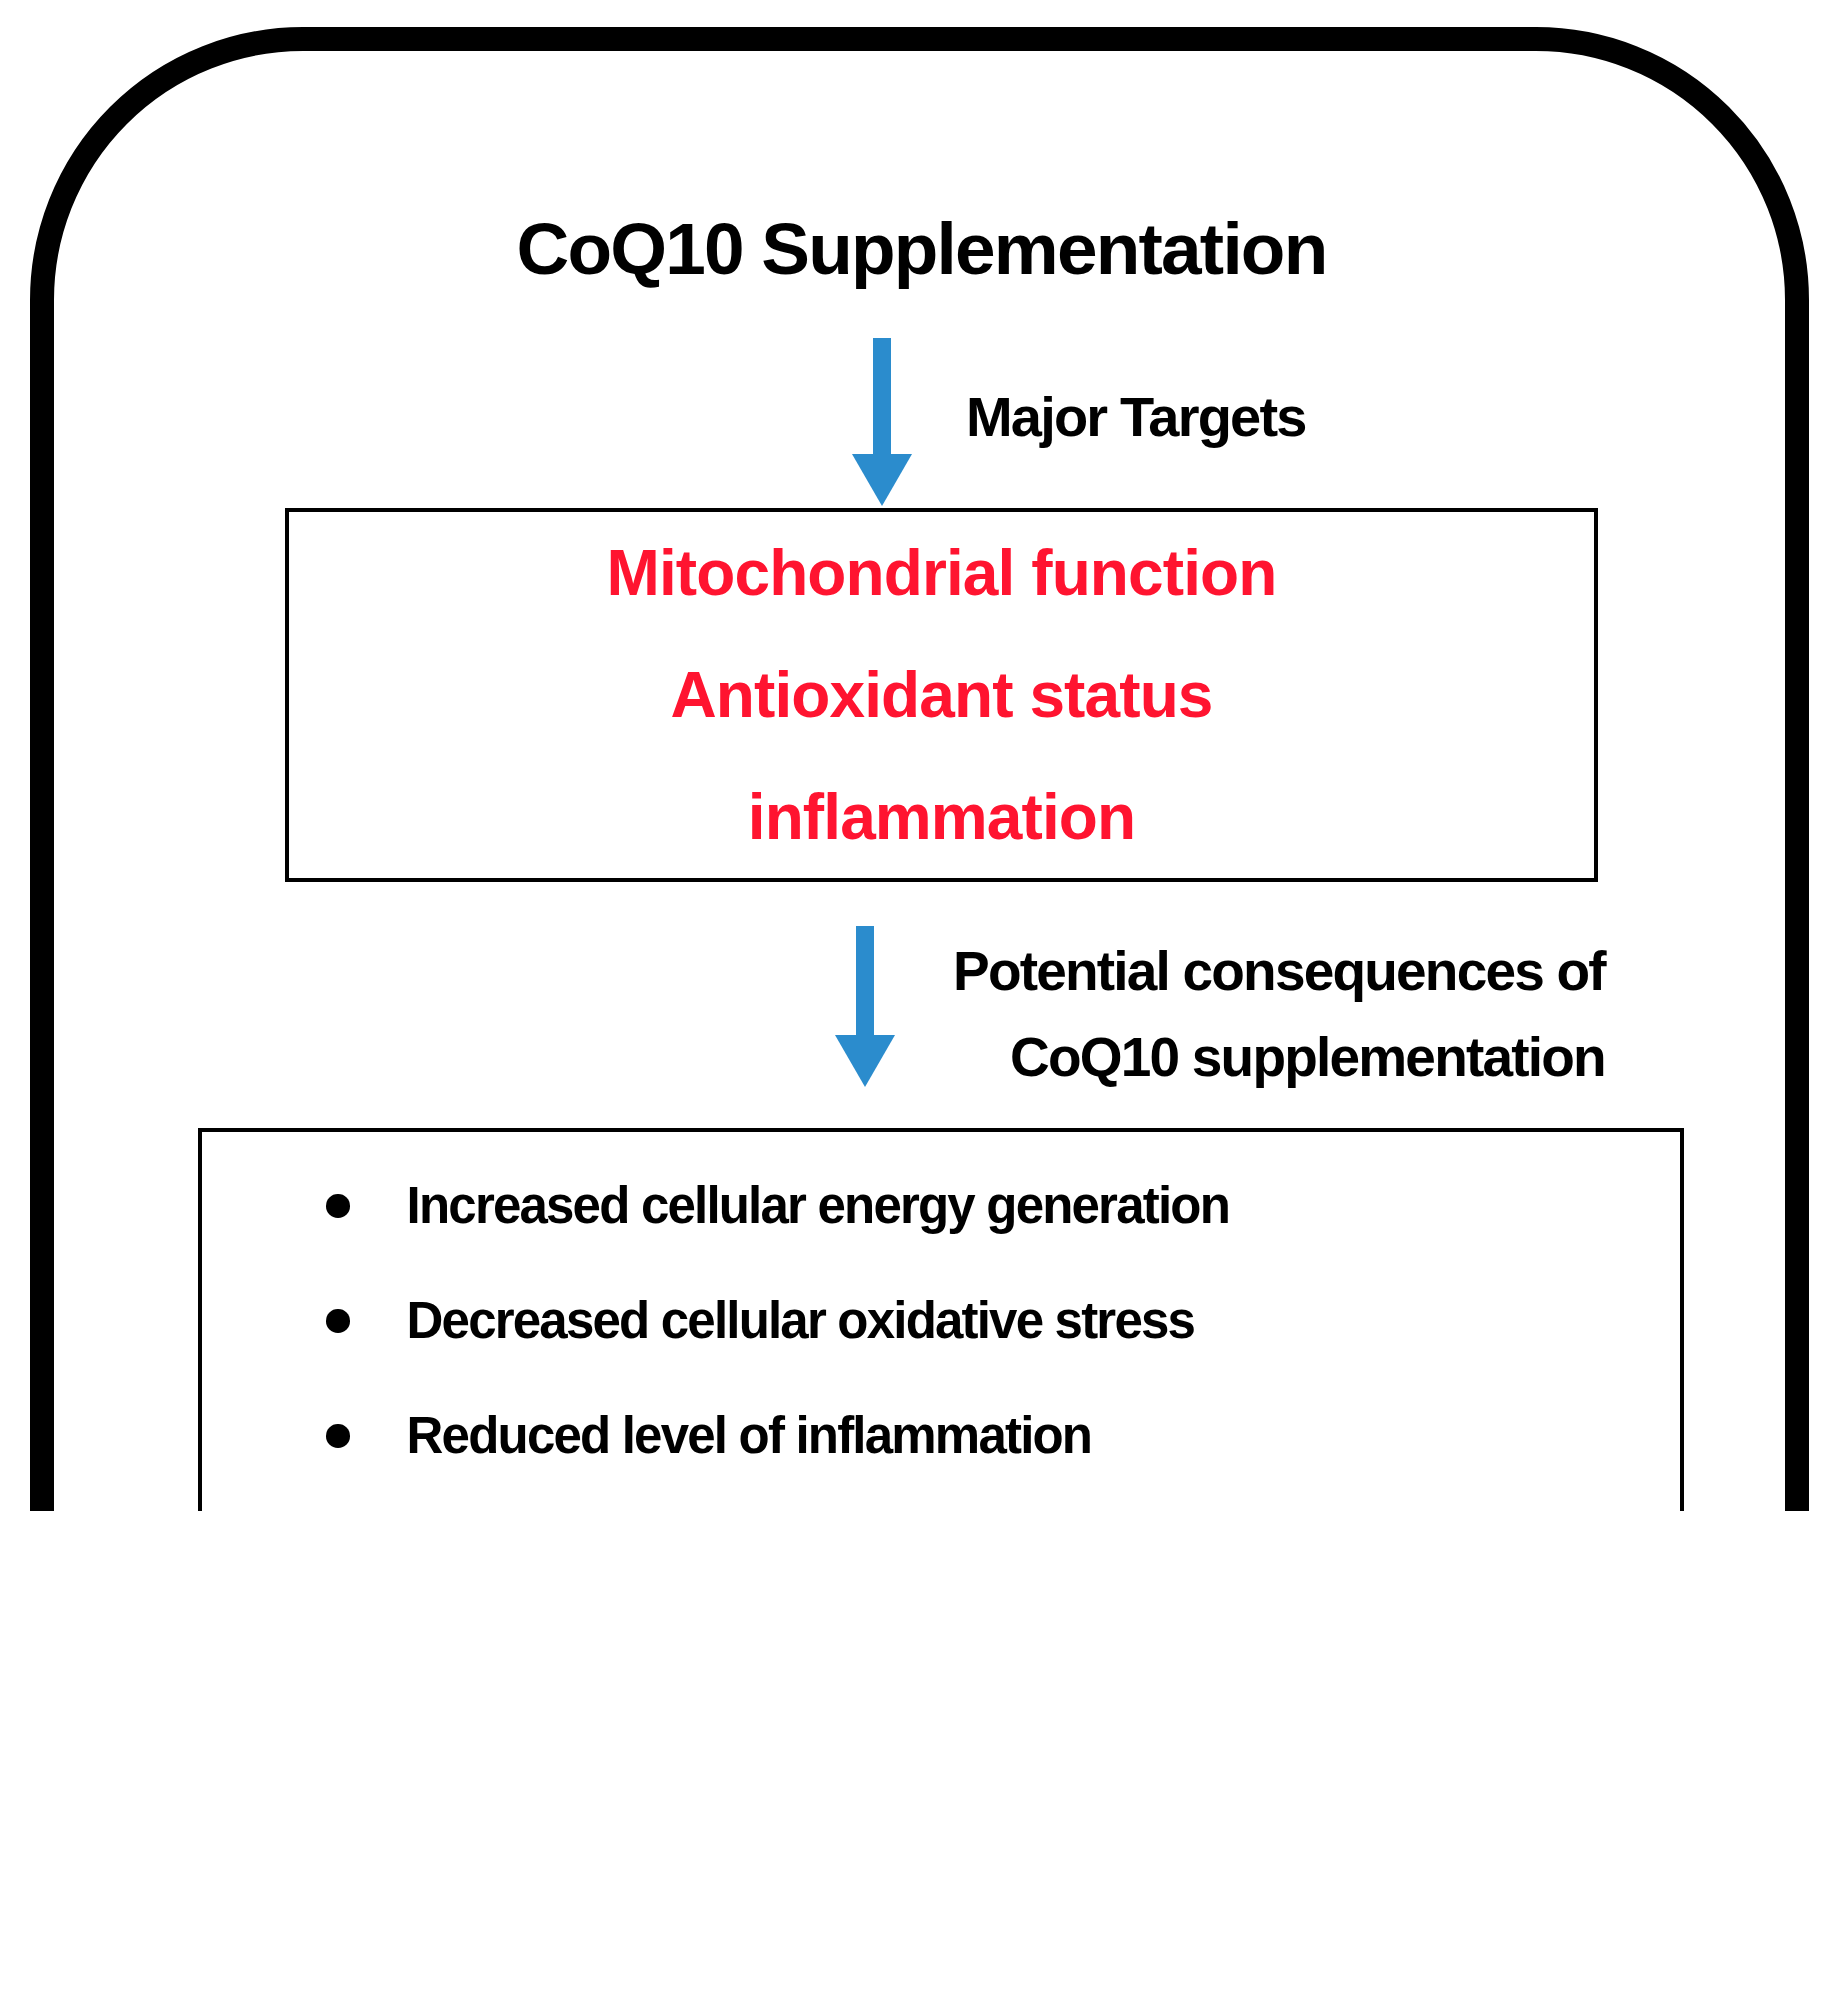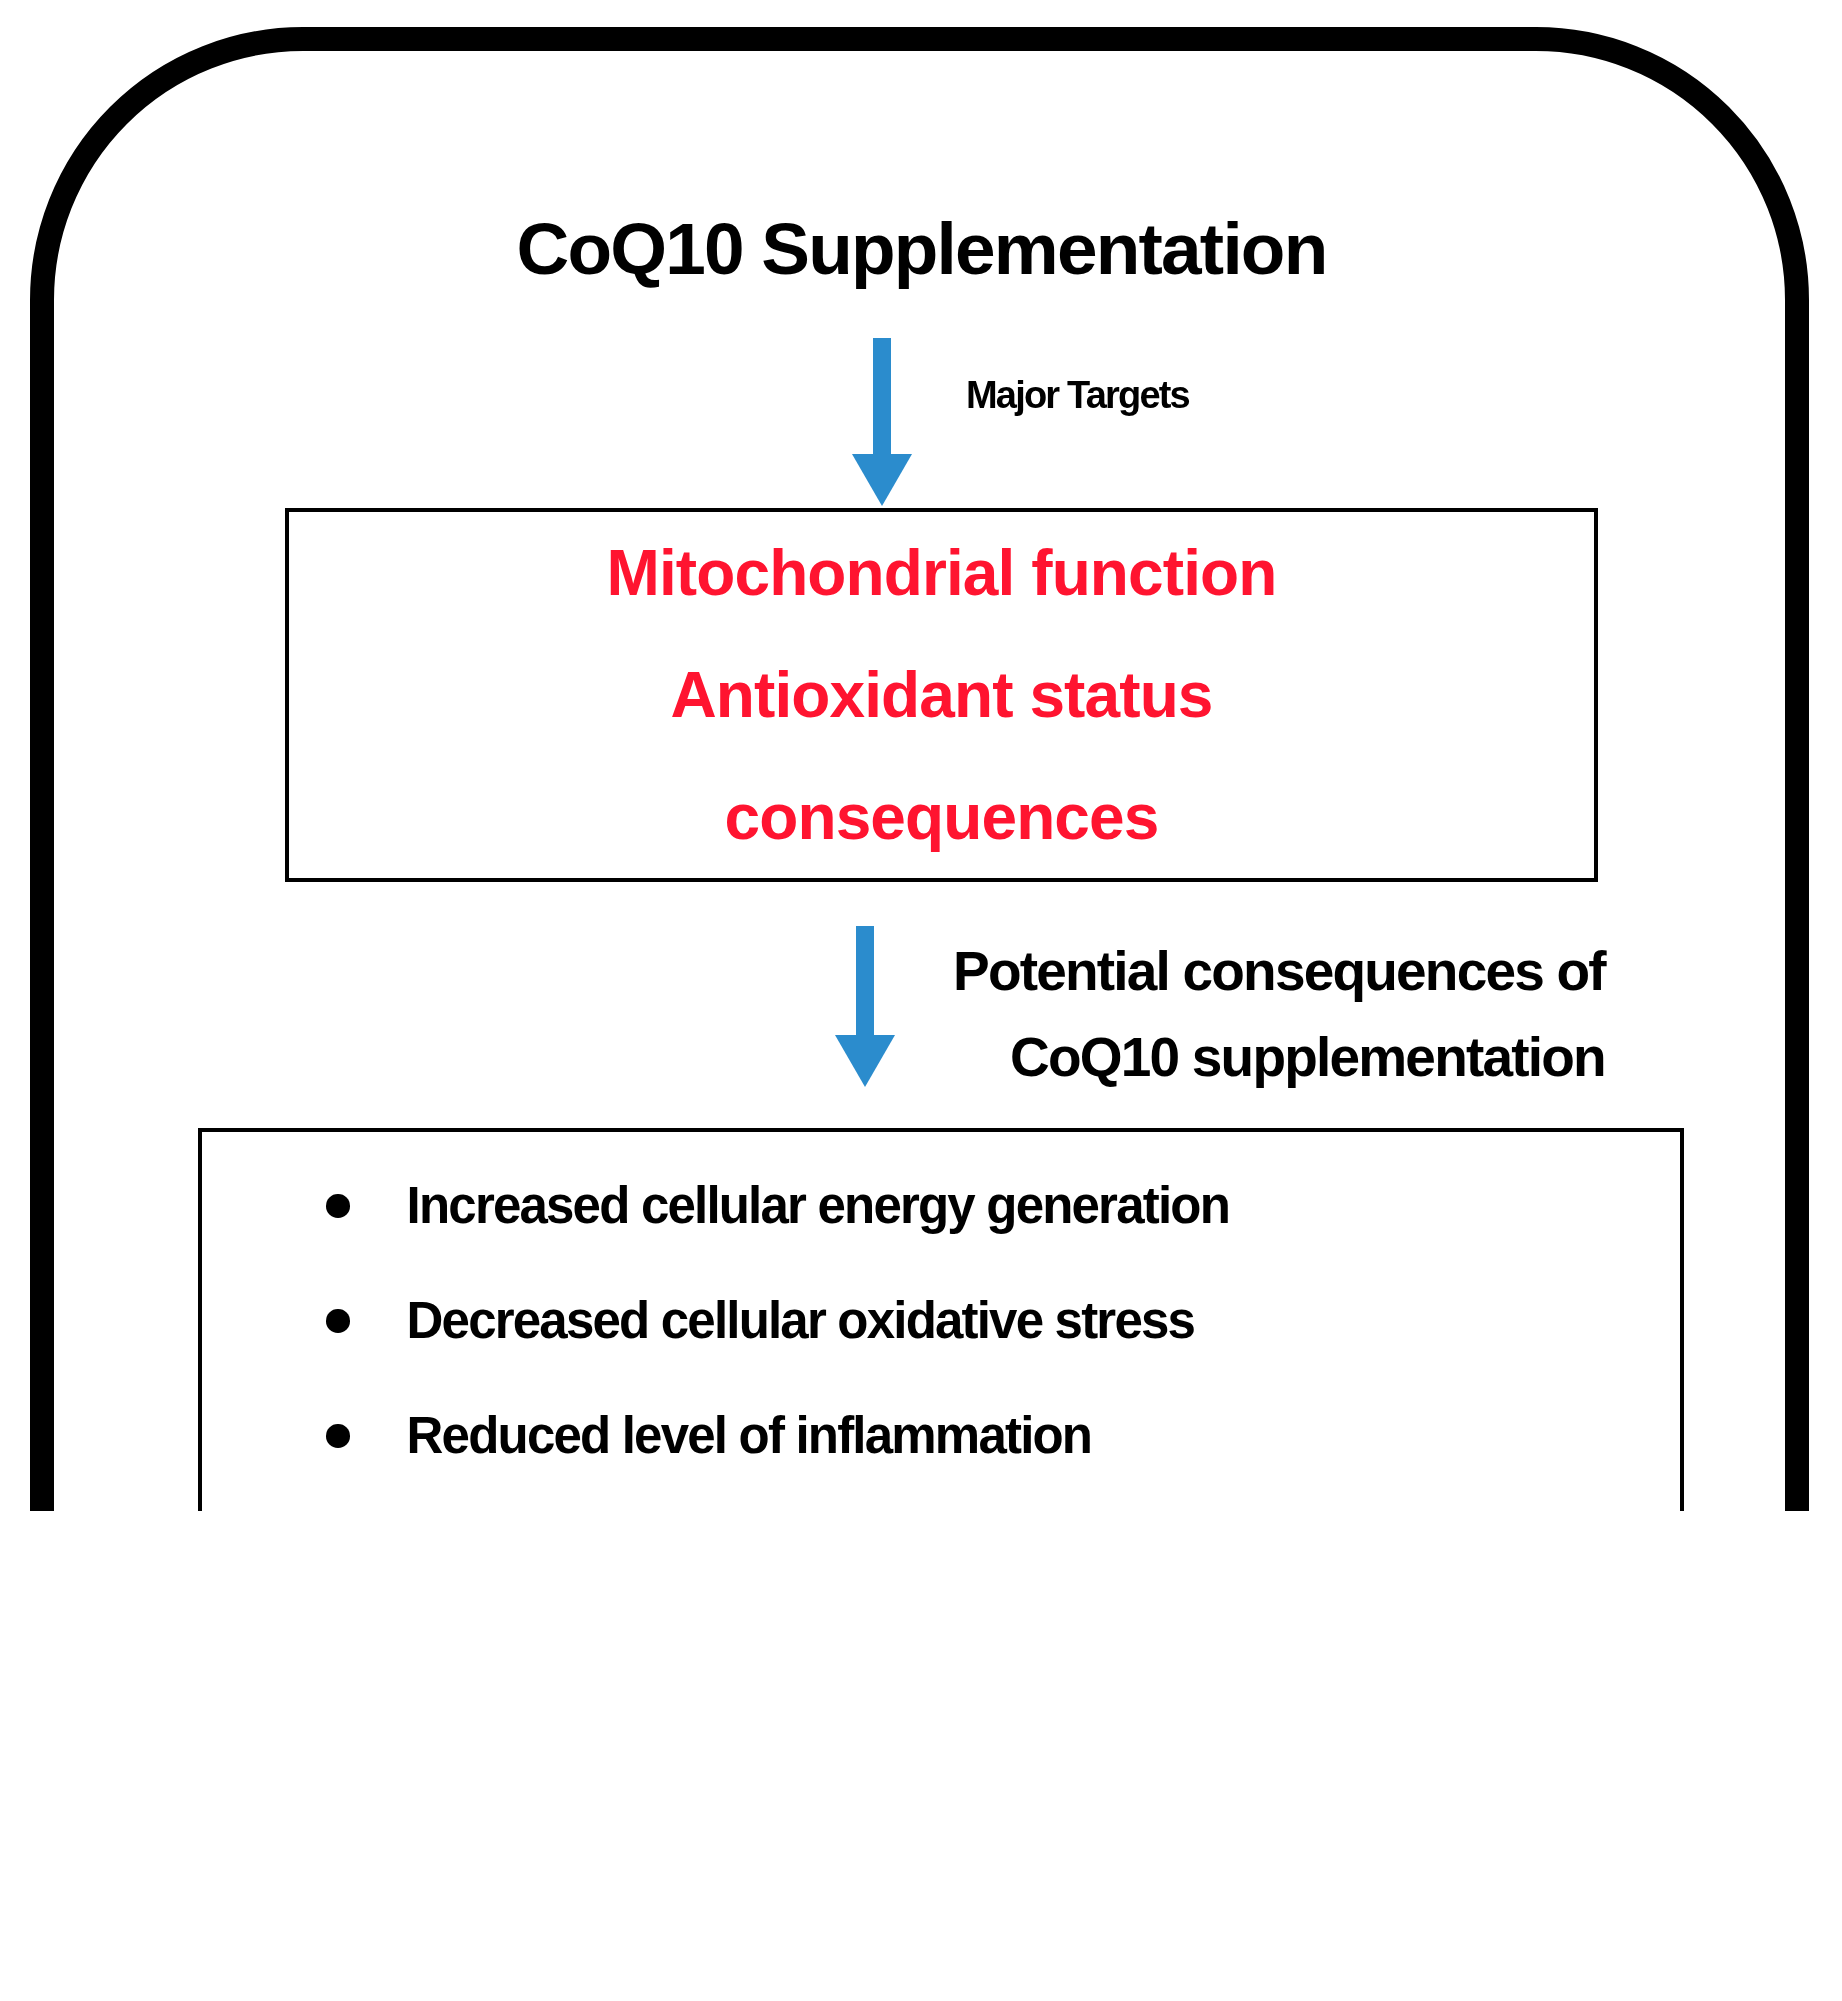--- a/index.html
+++ b/index.html
@@ -48,22 +48,22 @@
   .arrow-1 .arrow-shaft{height:116px;}
   .arrow-2 .arrow-shaft{height:109px;}
   .arrow-head{
     width:0;height:0;
     border-left:30px solid transparent;
     border-right:30px solid transparent;
     border-top:52px solid var(--accent-blue);
   }
   .major-targets-label{
     position:absolute;
-    left:966px;top:374px;
-    font-size:38px;font-weight:bold;
+    left:966px;top:384px;
+    font-size:56px;font-weight:bold;
     letter-spacing:-1.8px;
     white-space:nowrap;
   }
   .targets-box{
     position:absolute;
     left:285px;top:508px;
     width:1313px;height:374px;
     box-sizing:border-box;
     border:4.5px solid #000;
     display:flex;flex-direction:column;
@@ -124,21 +124,21 @@
   <div class="arrow arrow-1">
     <div class="arrow-shaft"></div>
     <div class="arrow-head"></div>
   </div>
 
   <div class="major-targets-label">Major Targets</div>
 
   <div class="targets-box">
     <div class="target-item">Mitochondrial function</div>
     <div class="target-item">Antioxidant status</div>
-    <div class="target-item">consequences</div>
+    <div class="target-item">inflammation</div>
   </div>
 
   <div class="arrow arrow-2">
     <div class="arrow-shaft"></div>
     <div class="arrow-head"></div>
   </div>
 
   <div class="consequences-label">
     <div>Potential consequences of</div>
     <div>CoQ10 supplementation</div>

